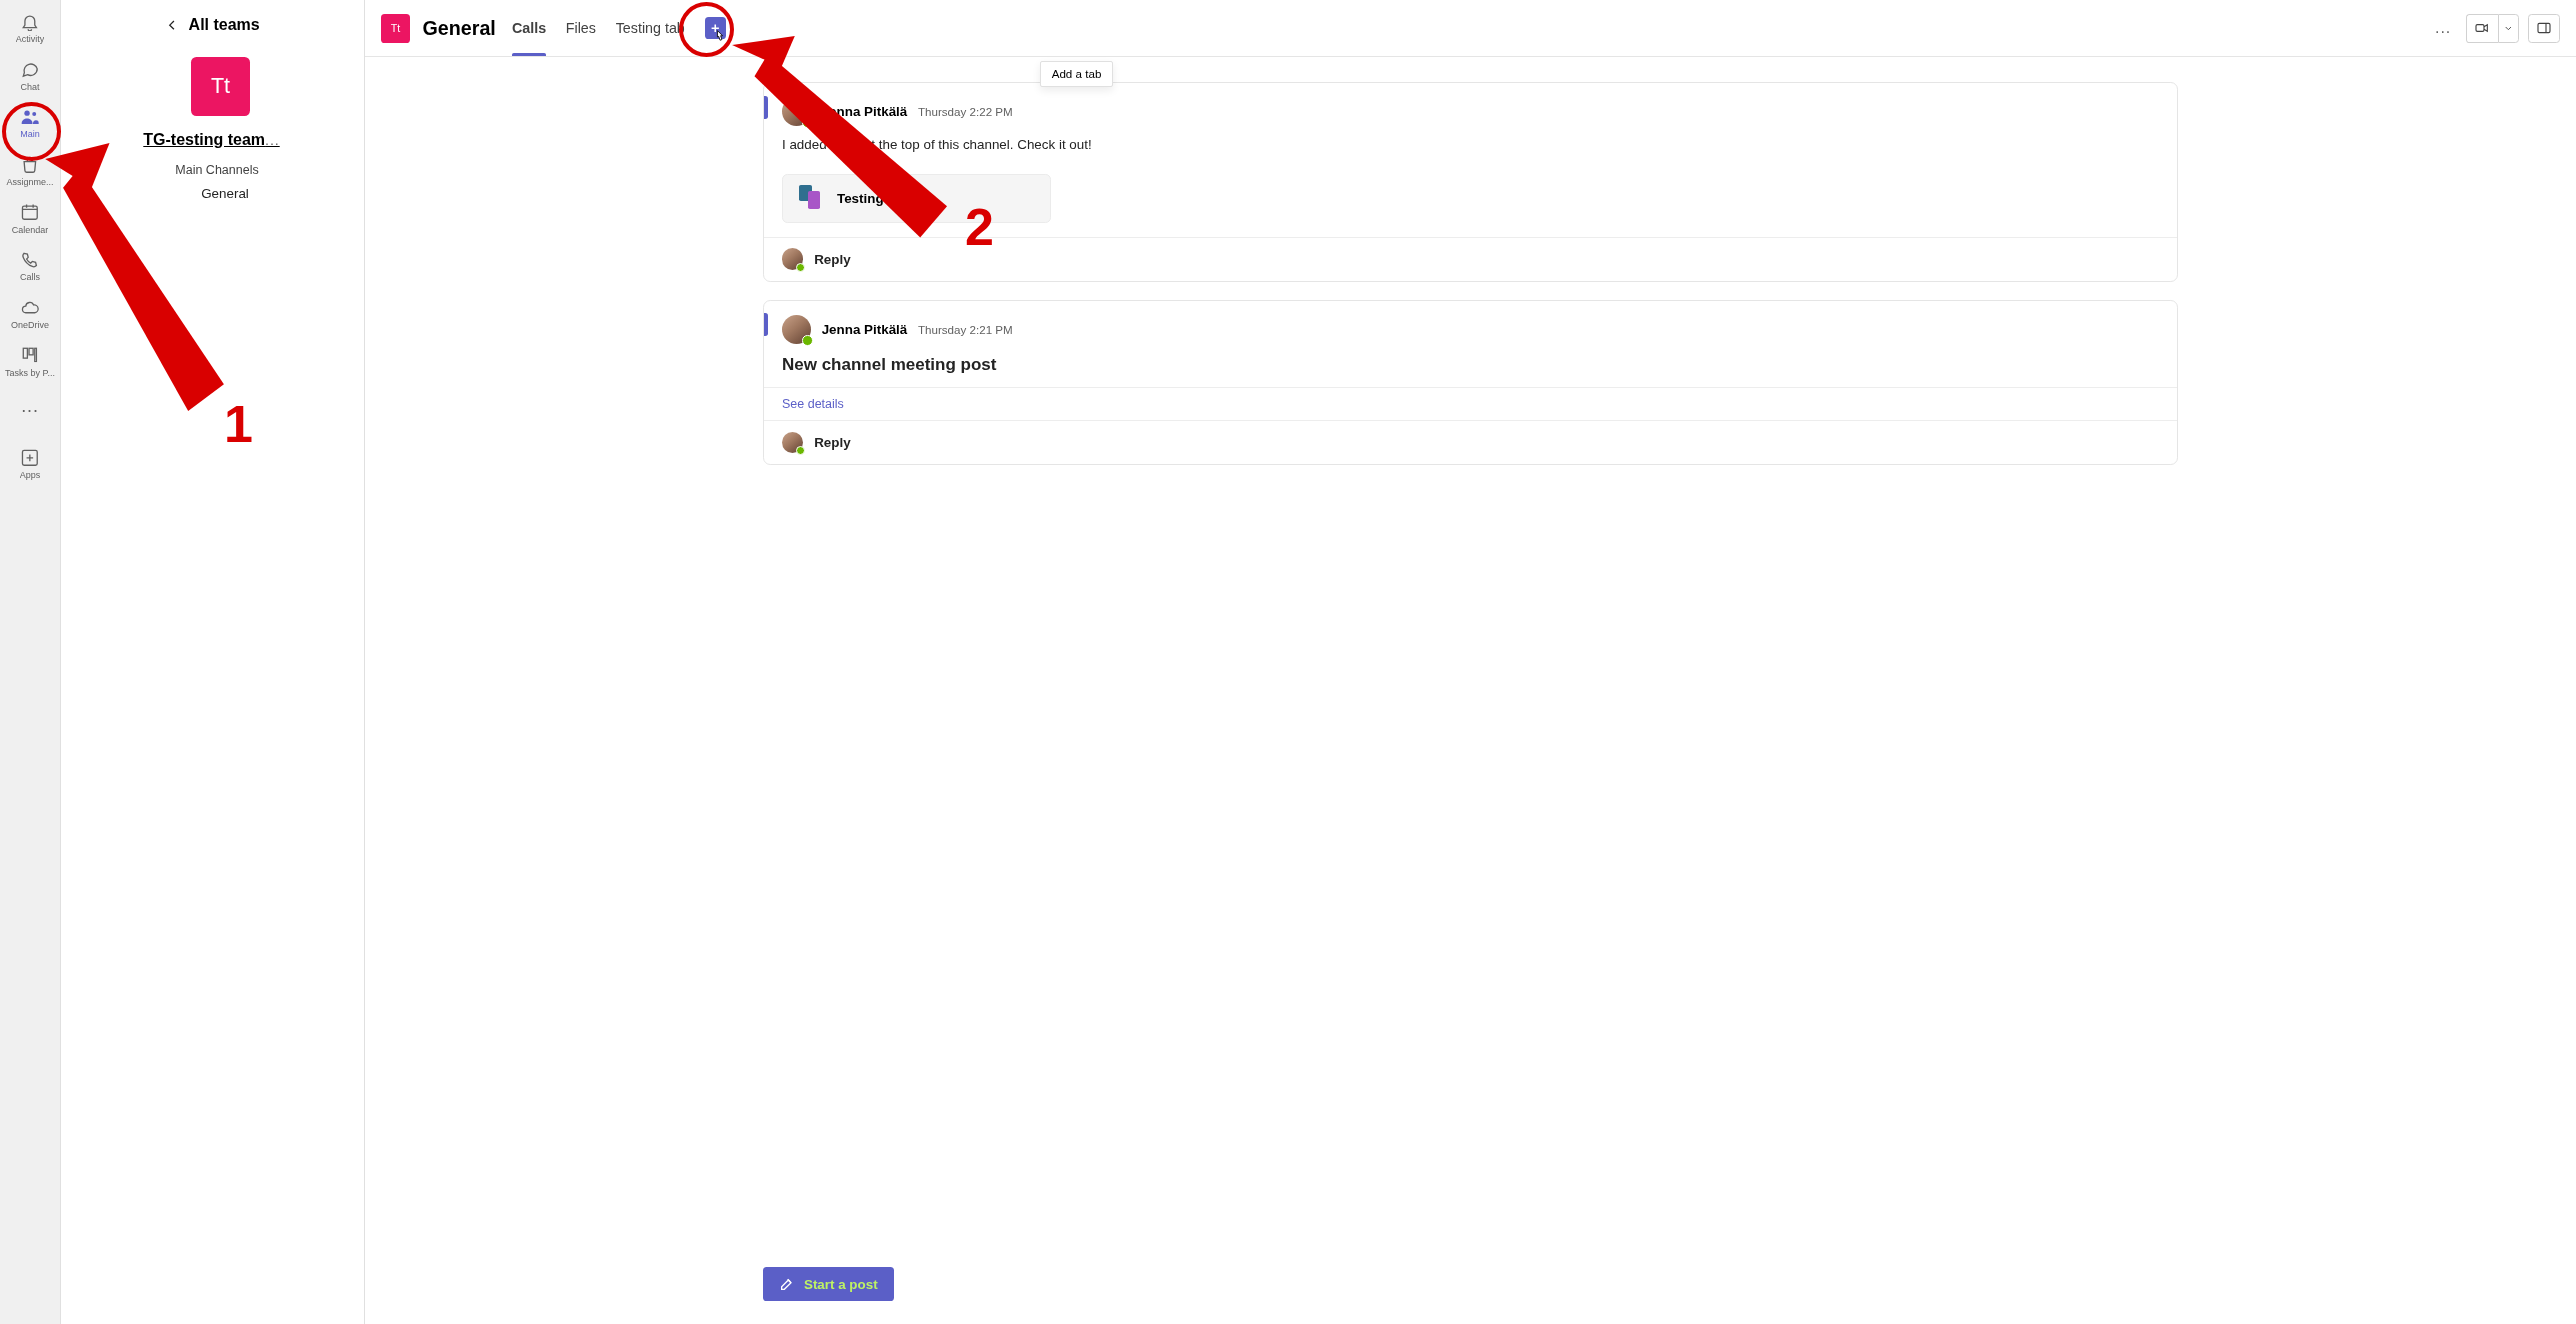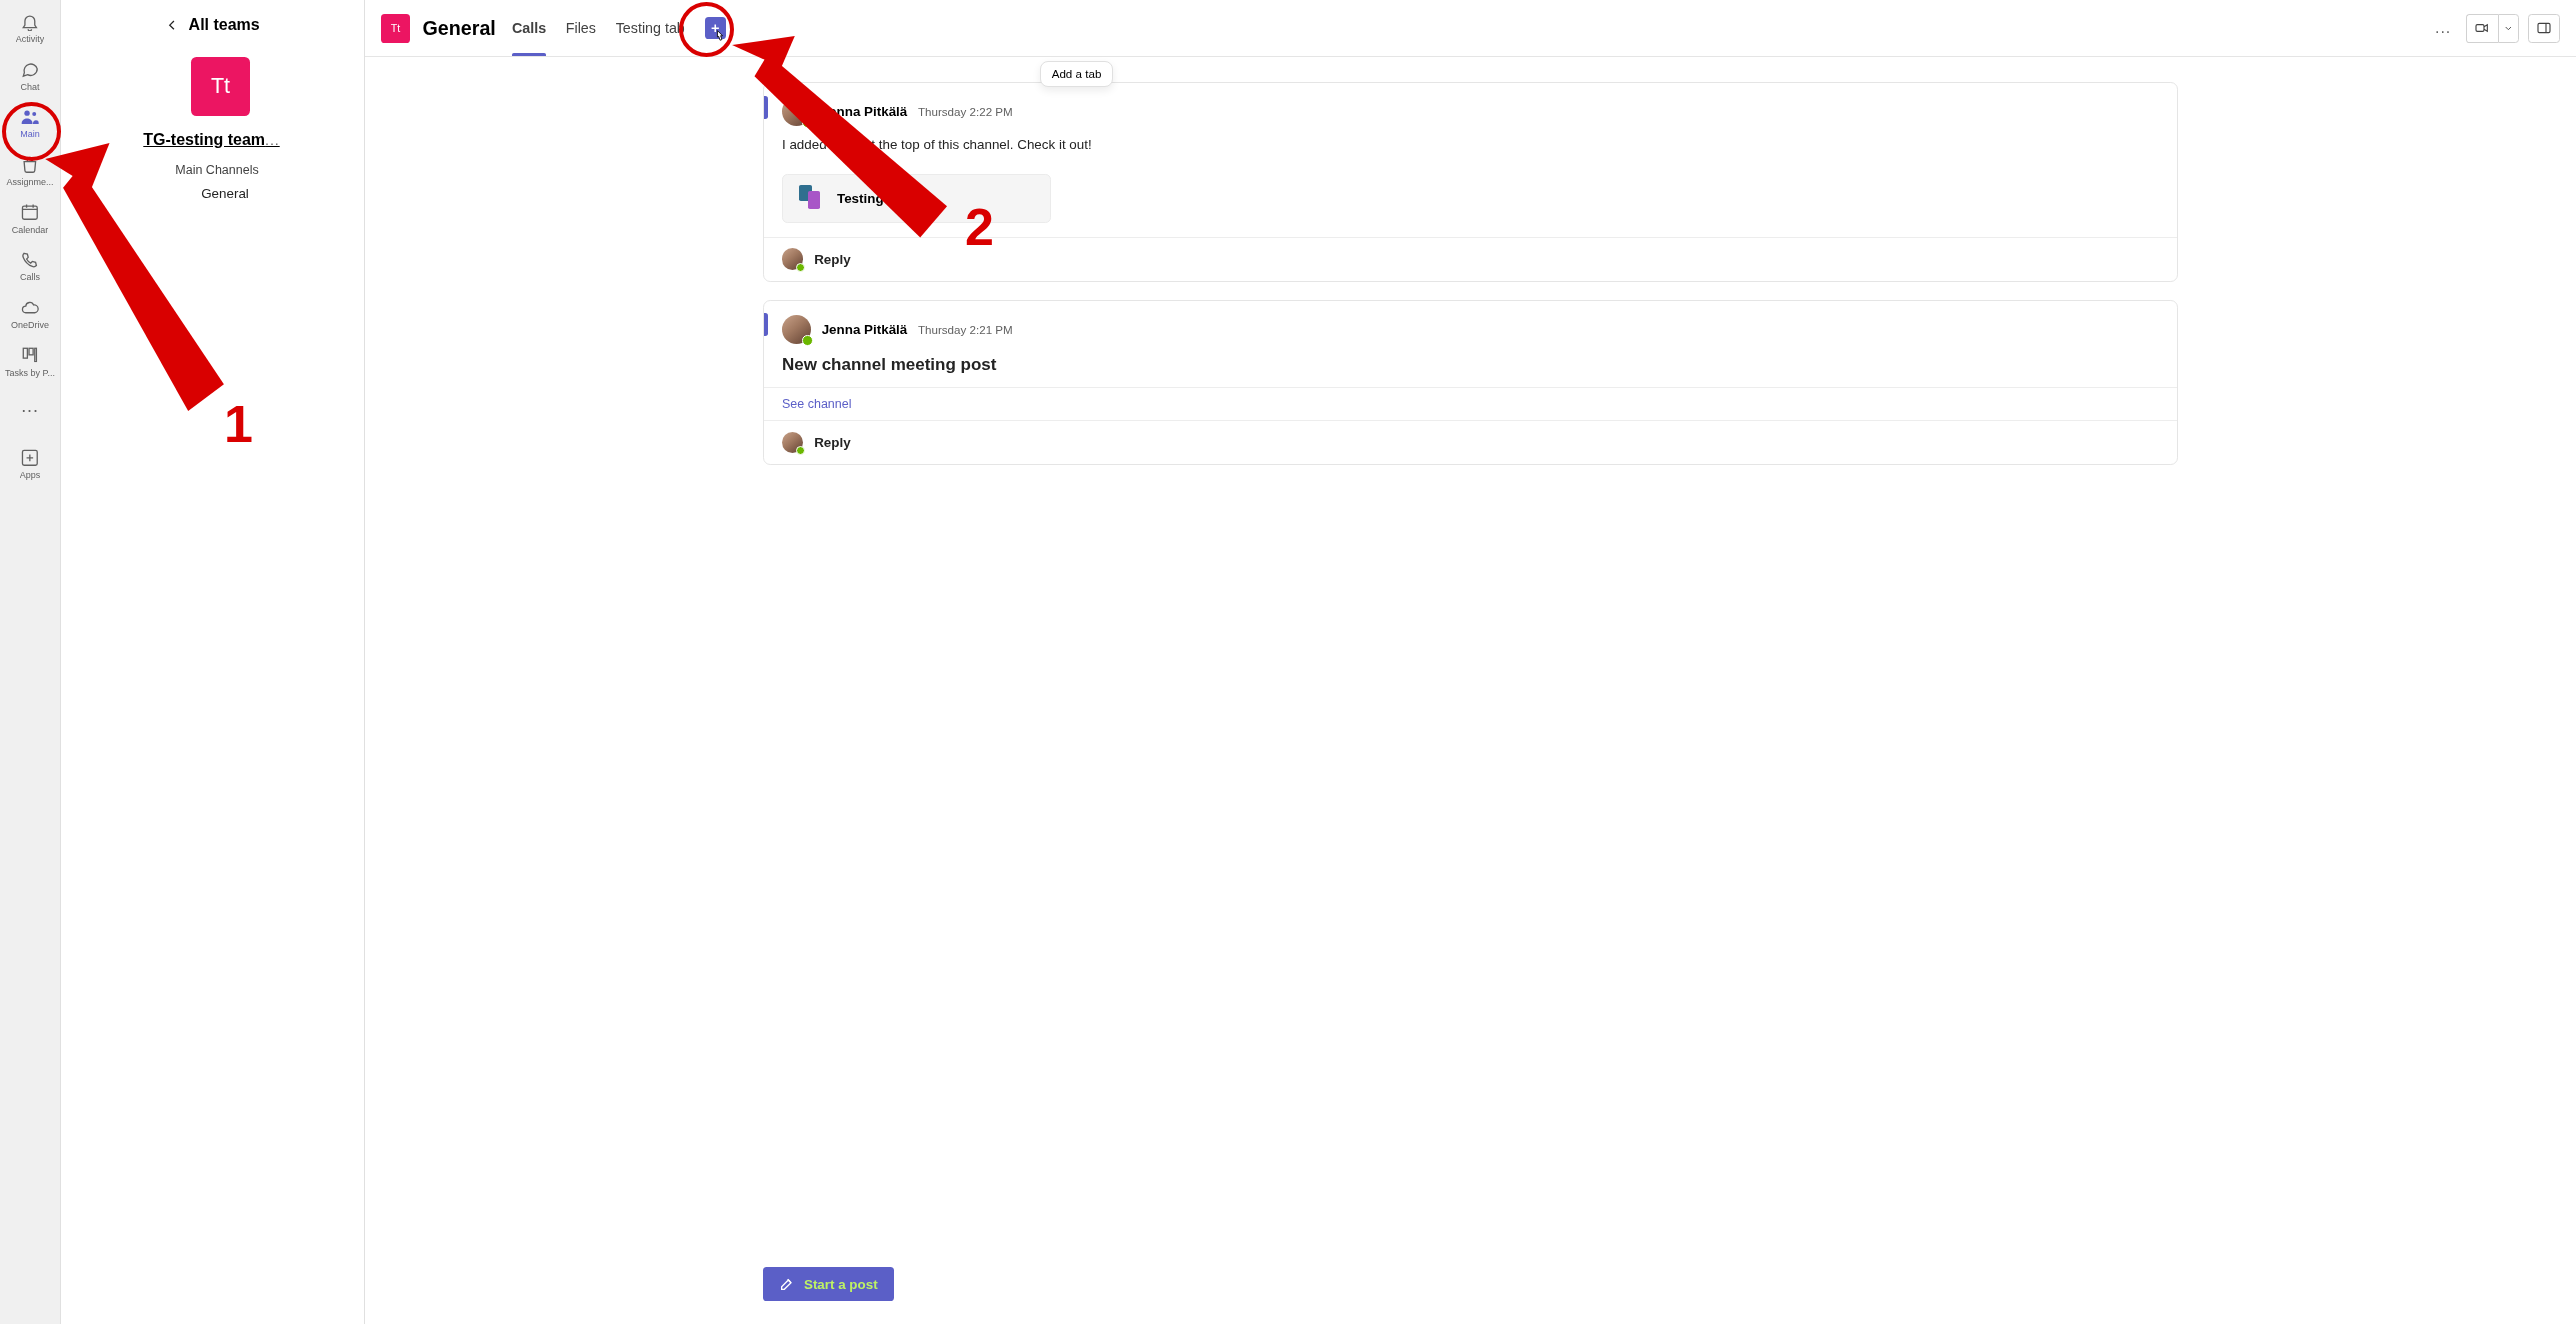--- a/index.html
+++ b/index.html
@@ -55,21 +55,21 @@
   .tab { font-size:14.3px; color:#424242; cursor:pointer; height:100%; display:flex; align-items:center; position:relative;}
   .tab.active { font-weight:600; }
   .tab.active::after { content:""; position:absolute; bottom:0; left:0; right:0; height:2.7px; background:#5b5fc7; border-radius:1.8px 1.8px 0 0;}
   .add-tab-btn {
     width:21.5px; height:21.5px; border-radius:3.6px; background:#5b5fc7; position:relative;
     display:flex; align-items:center; justify-content:center; color:#fff; font-size:14.3px; font-weight:700;
     cursor:pointer;
   }
   .cursor-hand { position:absolute; top:10.7px; left:7.2px; pointer-events:none;}
   .tooltip {
-    position:absolute; top:61px; left:675px; background:#fff; border:0.9px solid #e0e0e0; border-radius:8px;
+    position:absolute; top:61px; left:675px; background:#fff; border:0.9px solid #e0e0e0; border-radius:2px;
     padding:5.4px 10.7px; font-size:11.6px; box-shadow:0 3.6px 9px rgba(0,0,0,0.08); z-index:5;
   }
   .header-right { margin-left:auto; display:flex; align-items:center; gap:9px;}
   .hdr-icon-btn {
     border:0.9px solid #d1d1d1; border-radius:3.6px; height:29px; display:flex; align-items:center;
     justify-content:center; cursor:pointer; color:#424242; background:#fff;
   }
   .hdr-ellipsis { font-size:16px; letter-spacing:0.9px; color:#616161; cursor:pointer; padding:0 5.4px;}
   .meet-group { display:flex; }
   .meet-group .cam { width:32px; border-right:none; border-radius:3.6px 0 0 3.6px; }
@@ -334,21 +334,21 @@
         <div class="post-head">
           <div class="avatar-wrap">
             <div class="avatar"></div>
               <div class="presence"></div>
           </div>
           <span class="author">Jenna Pitkälä</span>
           <span class="timestamp">Thursday 2:21 PM</span>
         </div>
         <div class="post-body bold">New channel meeting post</div>
         <div class="post-sep"></div>
-        <div class="detail-link">See channel</div>
+        <div class="detail-link">See details</div>
         <div class="post-sep"></div>
         <div class="reply-row">
           <div class="avatar-wrap">
             <div class="avatar"></div>
               <div class="presence"></div>
           </div>
           <span class="reply-lbl">Reply</span>
         </div>
       </div>
 

